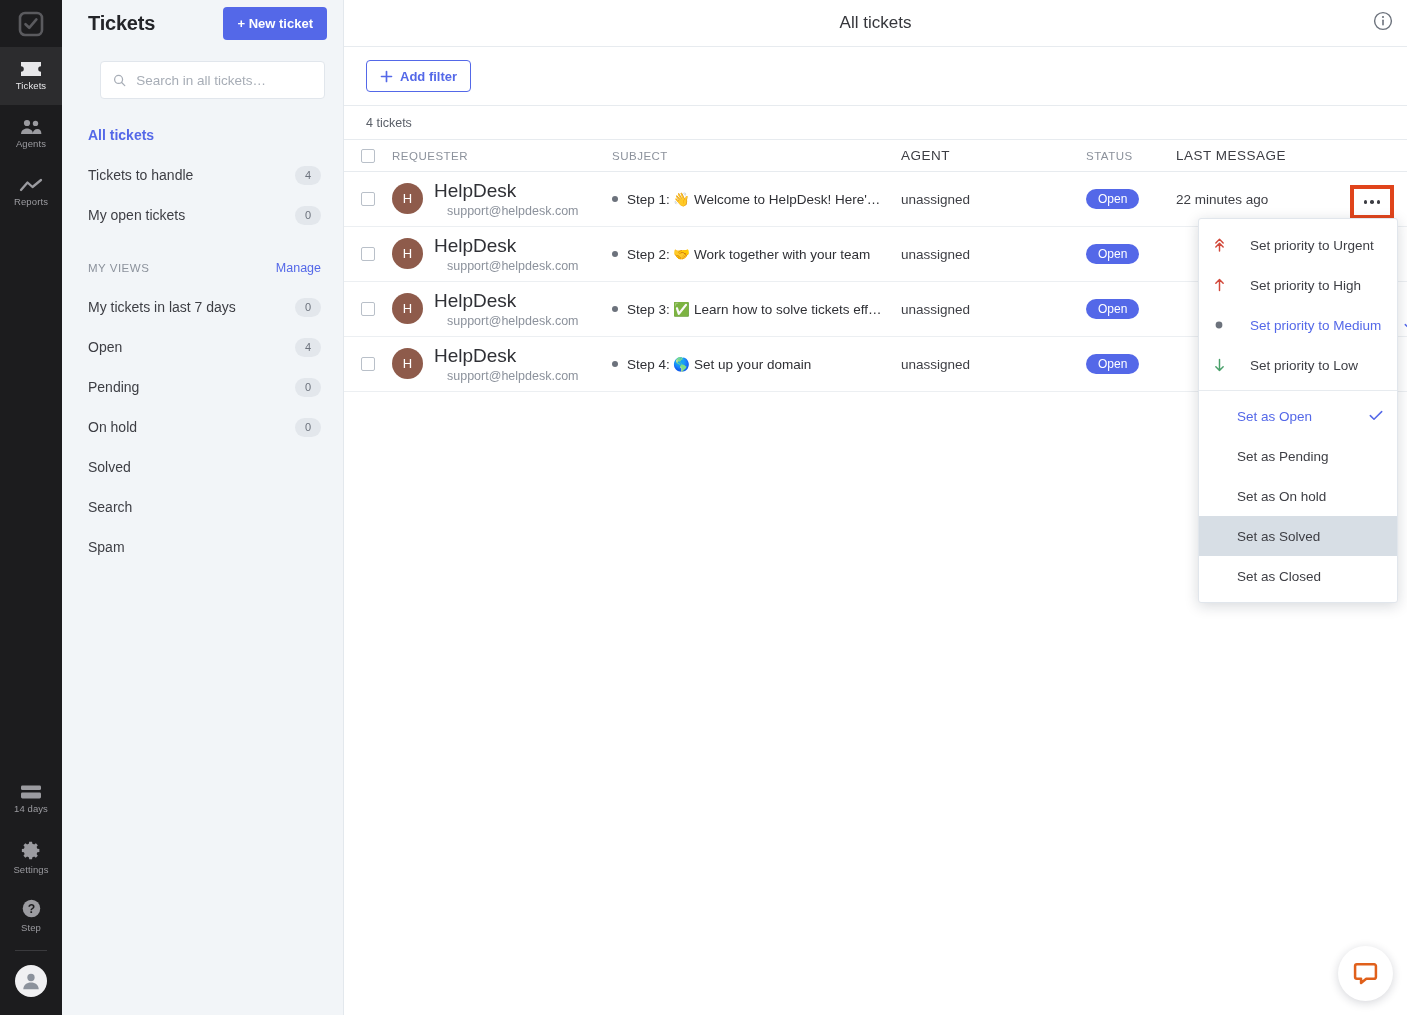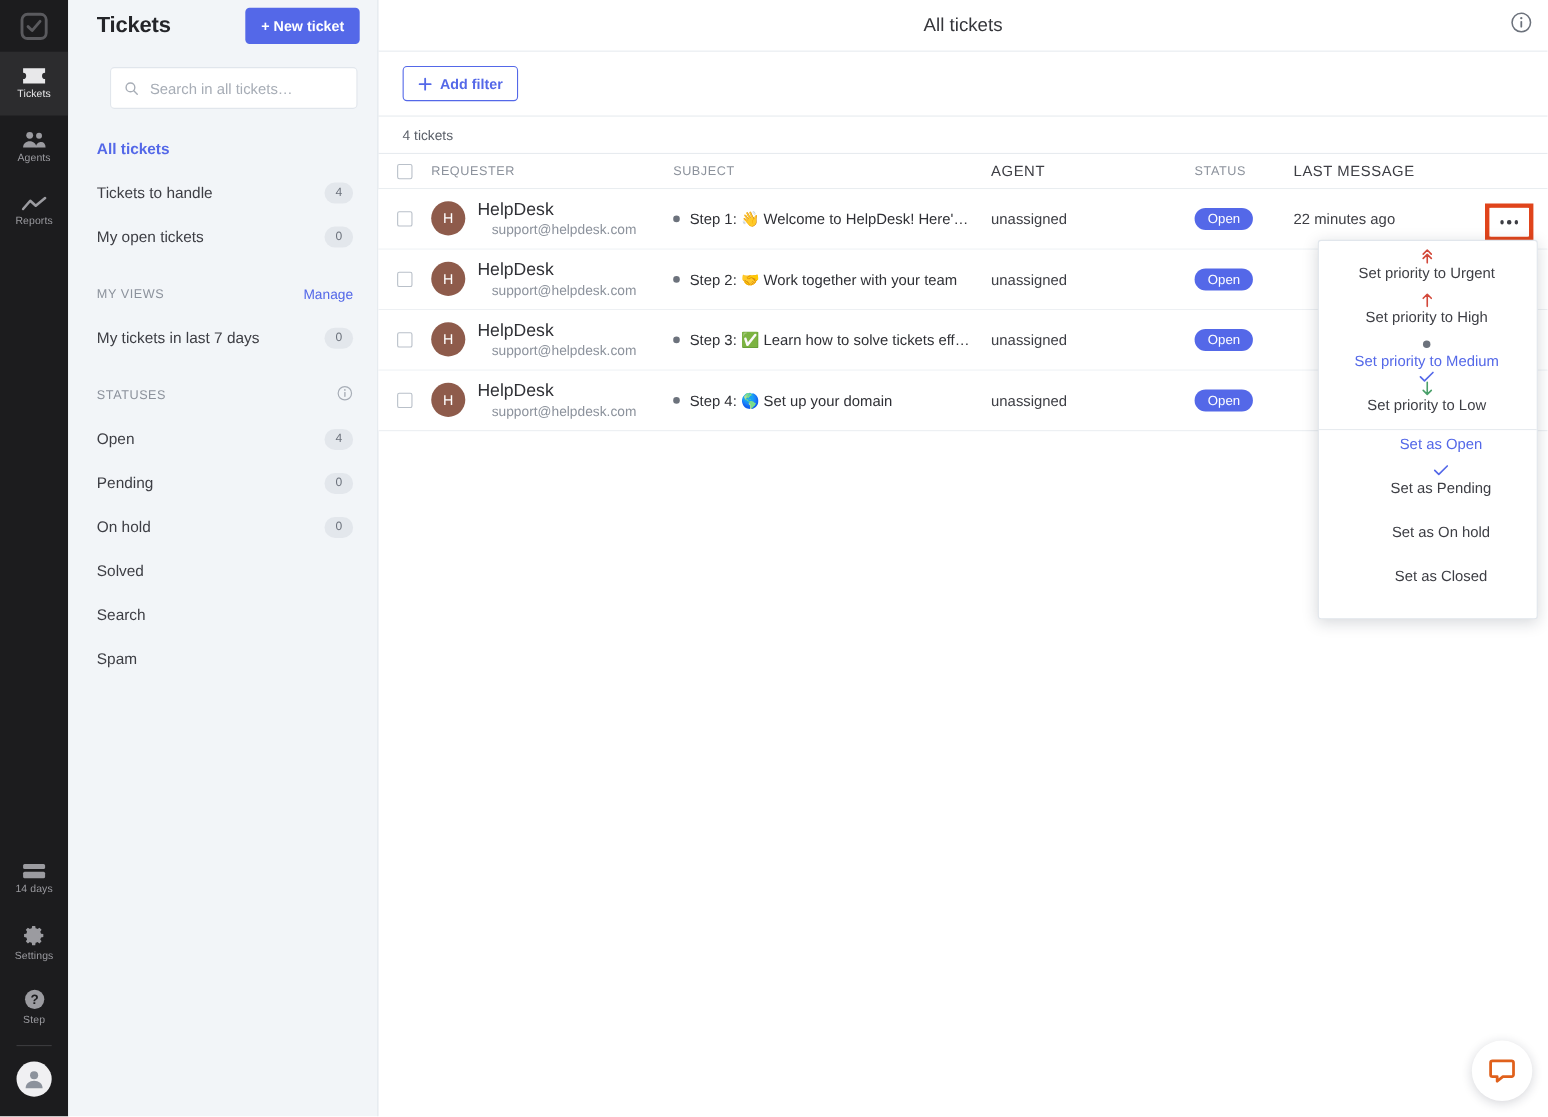--- a/index.html
+++ b/index.html
@@ -115,21 +115,21 @@
   .c-menu  { width: 56px; flex: 0 0 56px; display: flex; justify-content: center; align-items: center; }
 
   .chk {
     width: 14px; height: 14px; border: 1px solid #b9c0c9; border-radius: 2px;
     background: #fff; cursor: pointer;
   }
   .avatar {
     width: 31px; height: 31px; border-radius: 50%; background: #8e5b4b; color: #fff;
     font-size: 13px; display: flex; align-items: center; justify-content: center; flex: 0 0 31px;
   }
-  .req-name { font-size: 16px; color: #2f3035; line-height: 1.32; }
+  .req-name { font-size: 19px; color: #2f3035; line-height: 1.32; }
   .req-mail { font-size: 12.5px; color: #8c929c; line-height: 1.32; margin-left: 13px; }
   .prio-dot { width: 6px; height: 6px; border-radius: 50%; background: #6c727c; flex: 0 0 6px; }
   .sub-text {
     font-size: 13.5px; color: #2f3035; white-space: nowrap; overflow: hidden;
     text-overflow: ellipsis; min-width: 0;
   }
   .badge-open {
     background: #5468e8; color: #fff; font-size: 12px; border-radius: 11px;
     padding: 3px 12px; display: inline-block;
   }
@@ -145,21 +145,21 @@
   }
 
   
   .dropdown {
     position: absolute; left: 1198px; top: 218px; width: 200px;
     background: #fff; border: 1px solid #e1e6ec; border-radius: 3px;
     box-shadow: 0 3px 14px rgba(20,30,50,.17); padding: 6px 0; z-index: 40;
   }
   .dd-item {
     height: 40px; display: flex; align-items: center; padding: 0 14px 0 12px;
-    font-size: 13.5px; color: #3d3e44; cursor: pointer; gap: 0; flex-direction: column;
+    font-size: 13.5px; color: #3d3e44; cursor: pointer; gap: 23px;
   }
   .dd-item.sel { color: #5468e8; }
   .dd-item.hover { background: #d7dee5; }
   .dd-ico { width: 16px; flex: 0 0 16px; display: flex; justify-content: center; align-items: center; }
   .dd-lbl { flex: 1 1 auto; white-space: nowrap; }
   .dd-sep { height: 1px; background: #e7ebef; margin: 5px 0; }
   .dd-noicon { padding-left: 38px; }
 
   
   .chatbtn {
@@ -272,30 +272,20 @@
 
       <div class="sect-head">
         <span class="sect-title">MY VIEWS</span>
         <span class="sect-link">Manage</span>
       </div>
       <div class="nav-row">
         <span>My tickets in last 7 days</span>
         <span class="pill">0</span>
       </div>
 
-      <div class="sect-head">
-        <span class="sect-title">STATUSES</span>
-        <span>
-          <svg width="15" height="15" viewBox="0 0 18 18">
-            <circle cx="9" cy="9" r="7.3" fill="none" stroke="#a7adb6" stroke-width="1.3"></circle>
-            <circle cx="9" cy="5.4" r=".95" fill="#a7adb6"></circle>
-            <rect x="8.3" y="7.5" width="1.5" height="5.6" rx=".7" fill="#a7adb6"></rect>
-          </svg>
-        </span>
-      </div>
 
       <div class="nav-row">
         <span>Open</span>
         <span class="pill">4</span>
       </div>
       <div class="nav-row">
         <span>Pending</span>
         <span class="pill">0</span>
       </div>
       <div class="nav-row">
@@ -507,20 +497,23 @@
     </div>
 
     <div class="dd-item dd-noicon">
       <span class="dd-lbl">Set as Pending</span>
     </div>
 
     <div class="dd-item dd-noicon">
       <span class="dd-lbl">Set as On hold</span>
     </div>
 
+    <div class="dd-item dd-noicon hover">
+      <span class="dd-lbl">Set as Solved</span>
+    </div>
 
     <div class="dd-item dd-noicon">
       <span class="dd-lbl">Set as Closed</span>
     </div>
   </div>
 
   <div class="chatbtn">
     <svg width="27" height="27" viewBox="0 0 28 28">
       <path d="M5 4.5h18a1.8 1.8 0 0 1 1.8 1.8v11.4a1.8 1.8 0 0 1-1.8 1.8h-8.2l-5.4 4.3v-4.3H5a1.8 1.8 0 0 1-1.8-1.8V6.3A1.8 1.8 0 0 1 5 4.5Z" fill="none" stroke="#e0601b" stroke-width="2.6" stroke-linejoin="round"></path>
     </svg>

